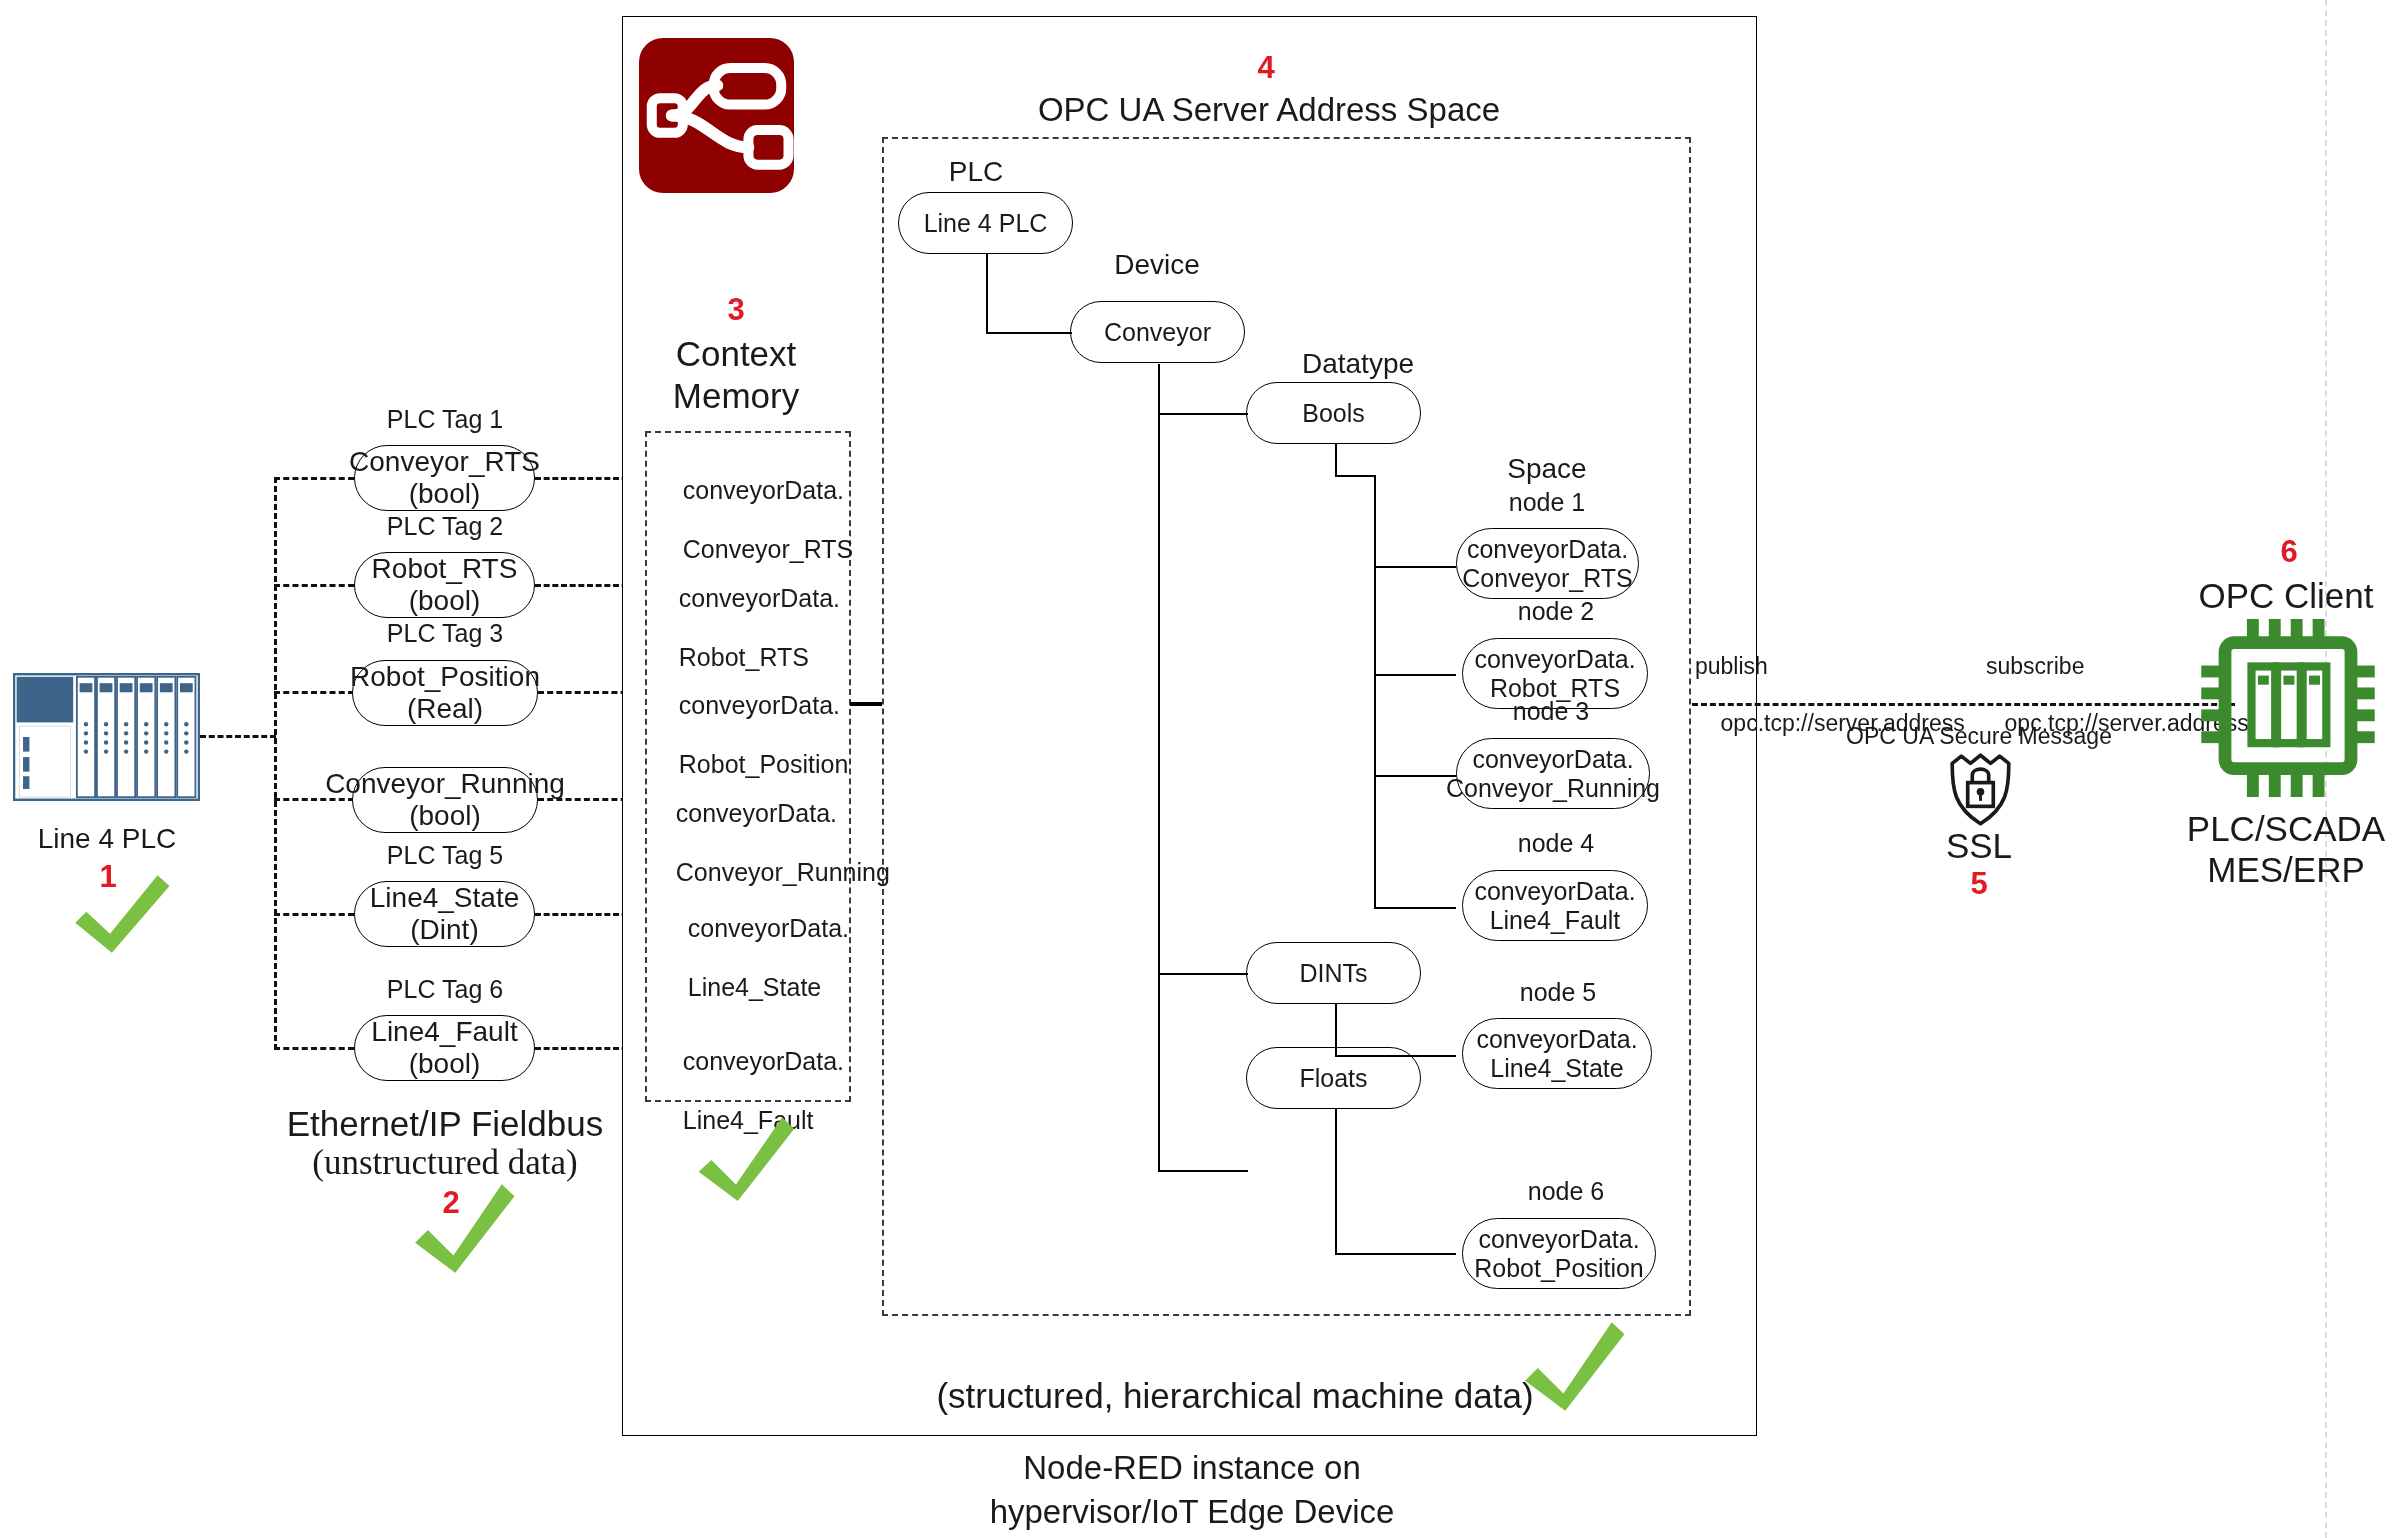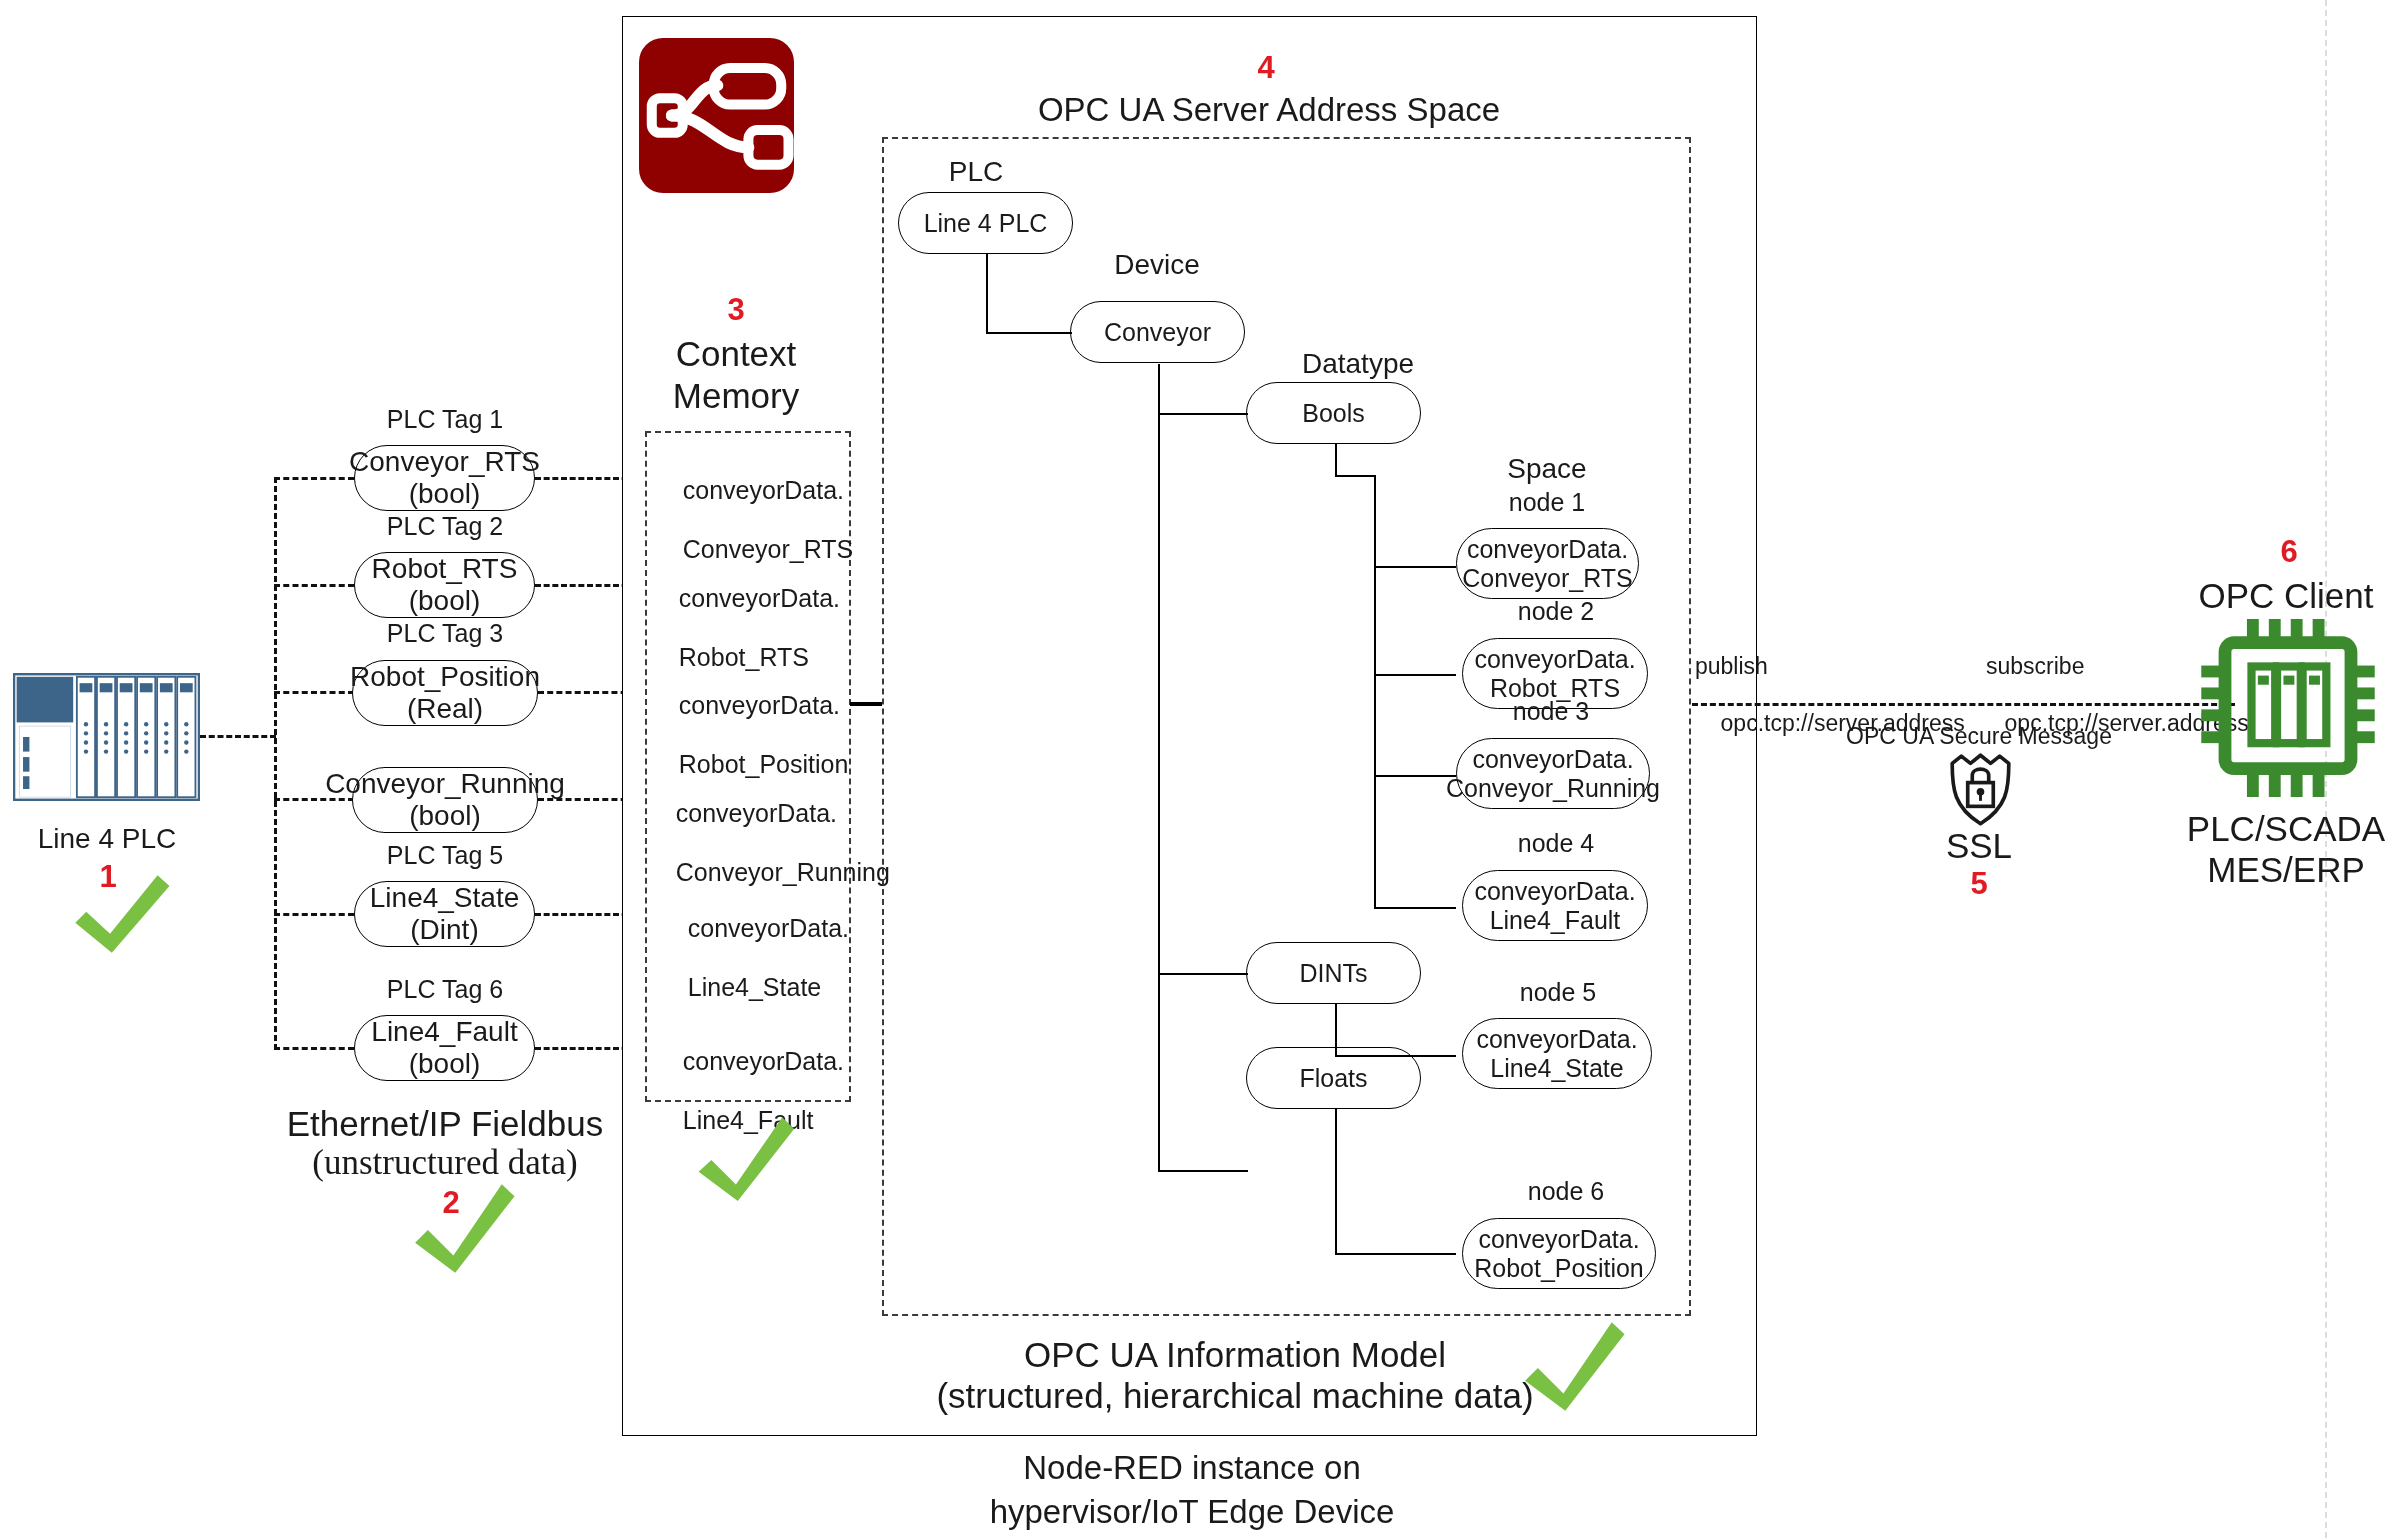--- a/index.html
+++ b/index.html
@@ -366,21 +366,20 @@
   <div class="txt f-sm ctr" style="left:1558px; top:978px;">node 5</div>
   <div class="pill f-sm" style="left:1462px; top:1018px; width:190px; height:71px;">
     <span><span>conveyorData.</span><br><span>Line4_State</span></span>
   </div>
 
   <div class="txt f-sm ctr" style="left:1532px; top:1177px;margin-left:34px;">node 6</div>
   <div class="pill f-sm" style="left:1462px; top:1218px; width:194px; height:71px;">
     <span><span>conveyorData.</span><br><span>Robot_Position</span></span>
   </div>
 
-  <div class="txt f-big ctr" style="left:1235px; top:1334px;">OPC UA Information Model</div>
   <div class="txt f-big ctr" style="left:1235px; top:1375px;">(structured, hierarchical machine data)</div>
 
   <svg class="check" style="left:1516px; top:1315px;" width="114" height="105" viewBox="0 0 125 115">
     <path d="M10 72 L24 58 L52 86 L105 8 L119 21 L54 105 Z" fill="#7AC143"></path>
   </svg>
 
   <div class="txt f-title ctr" style="left:1192px; top:1449px;">Node-RED instance on</div>
   <div class="txt f-title ctr" style="left:1192px; top:1493px;">hypervisor/IoT Edge Device</div>
 
   <div class="dash-h" style="left:1692px; top:703px; width:543px;"></div>

